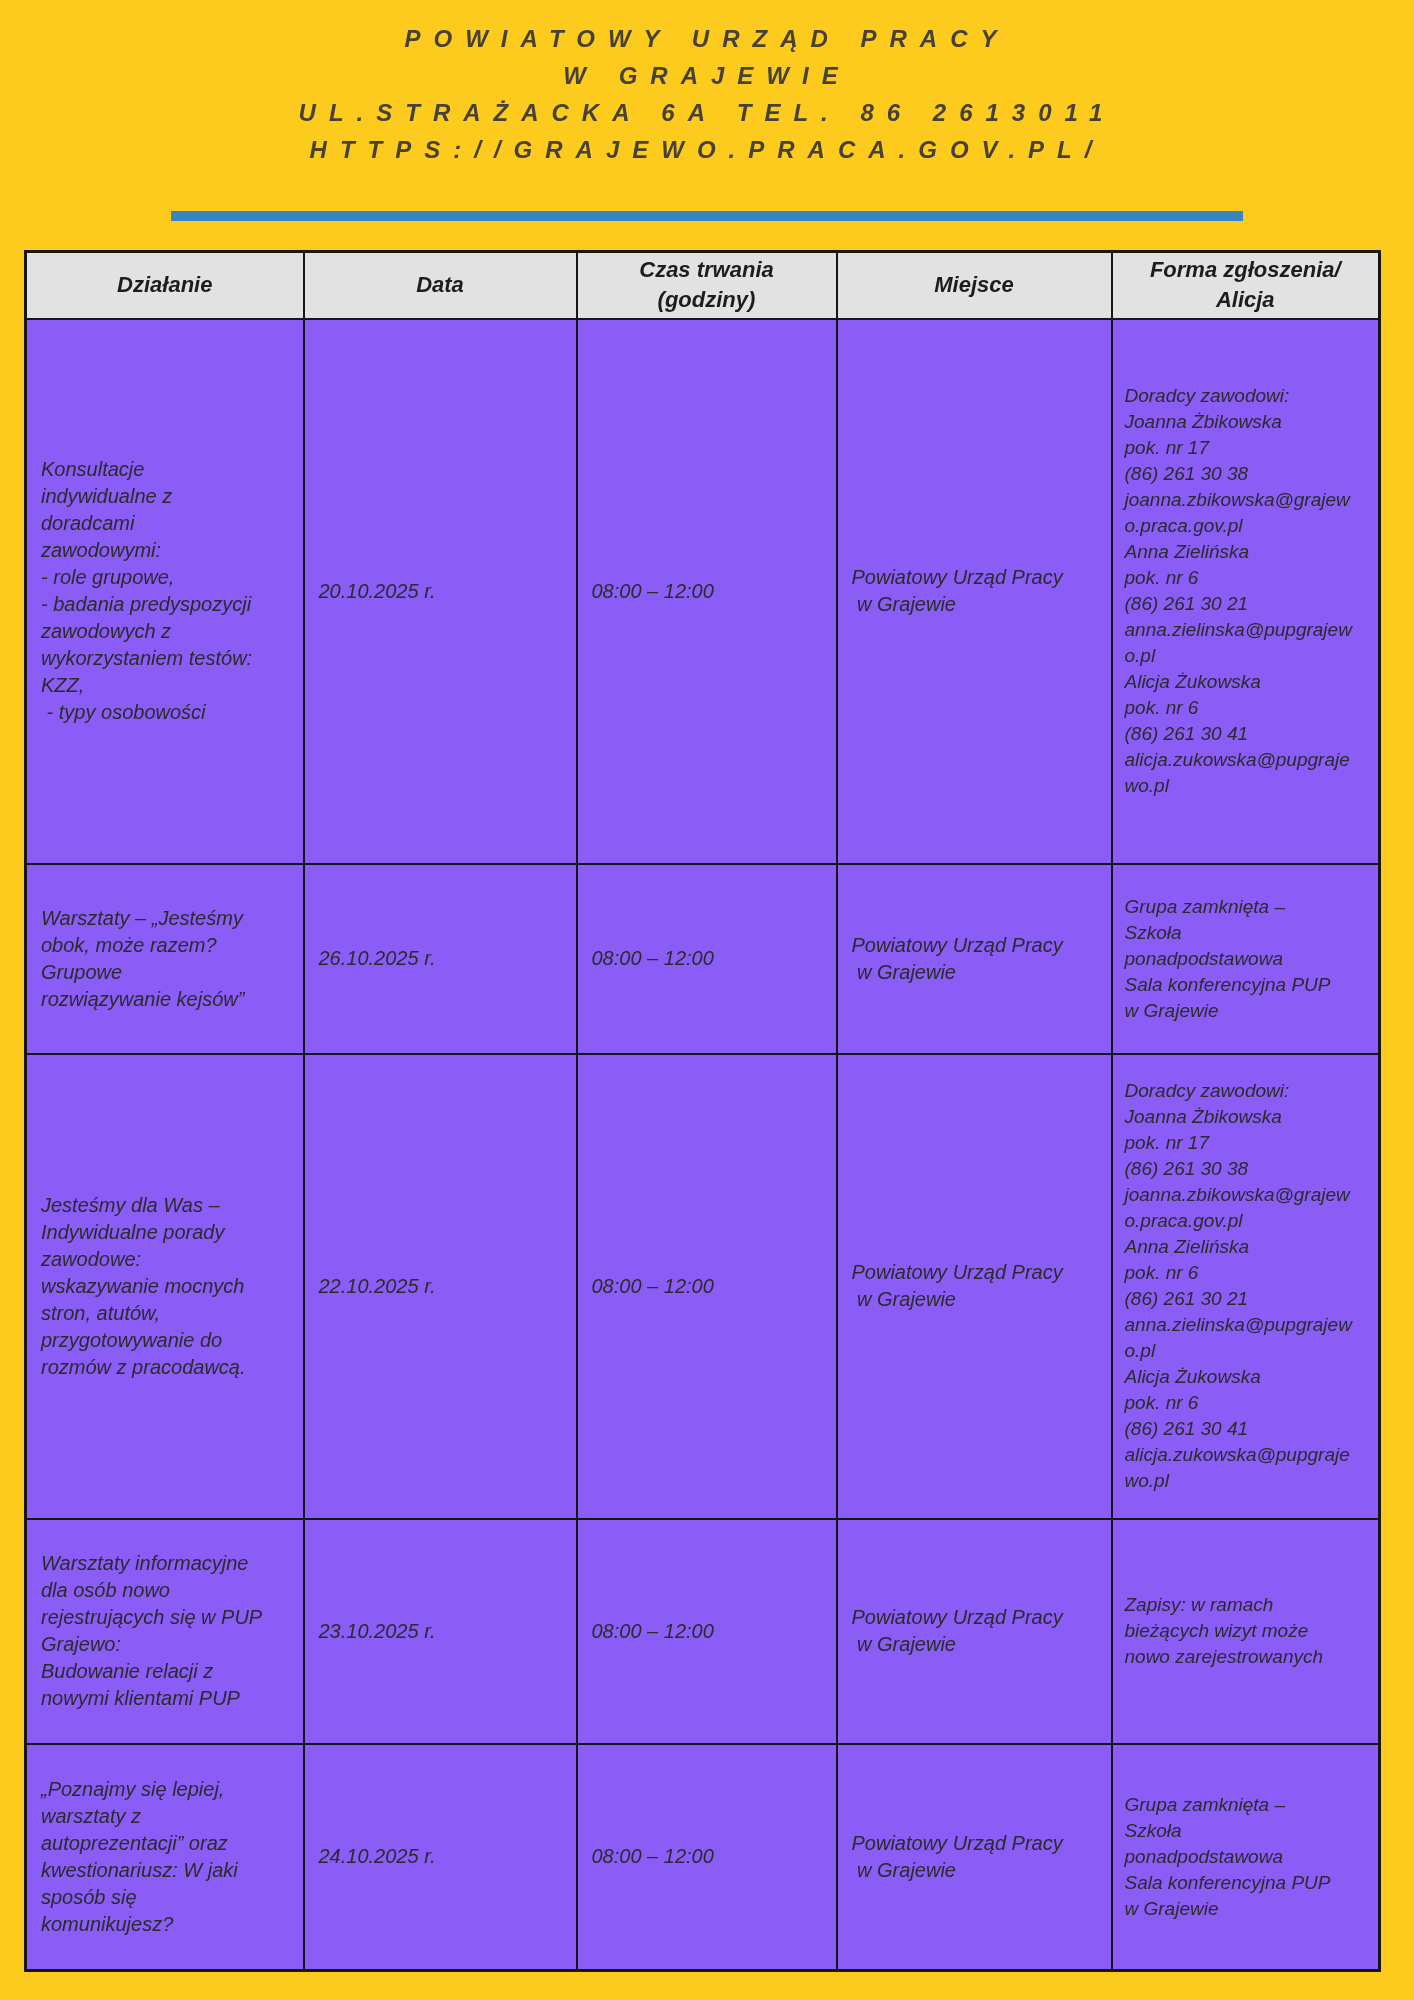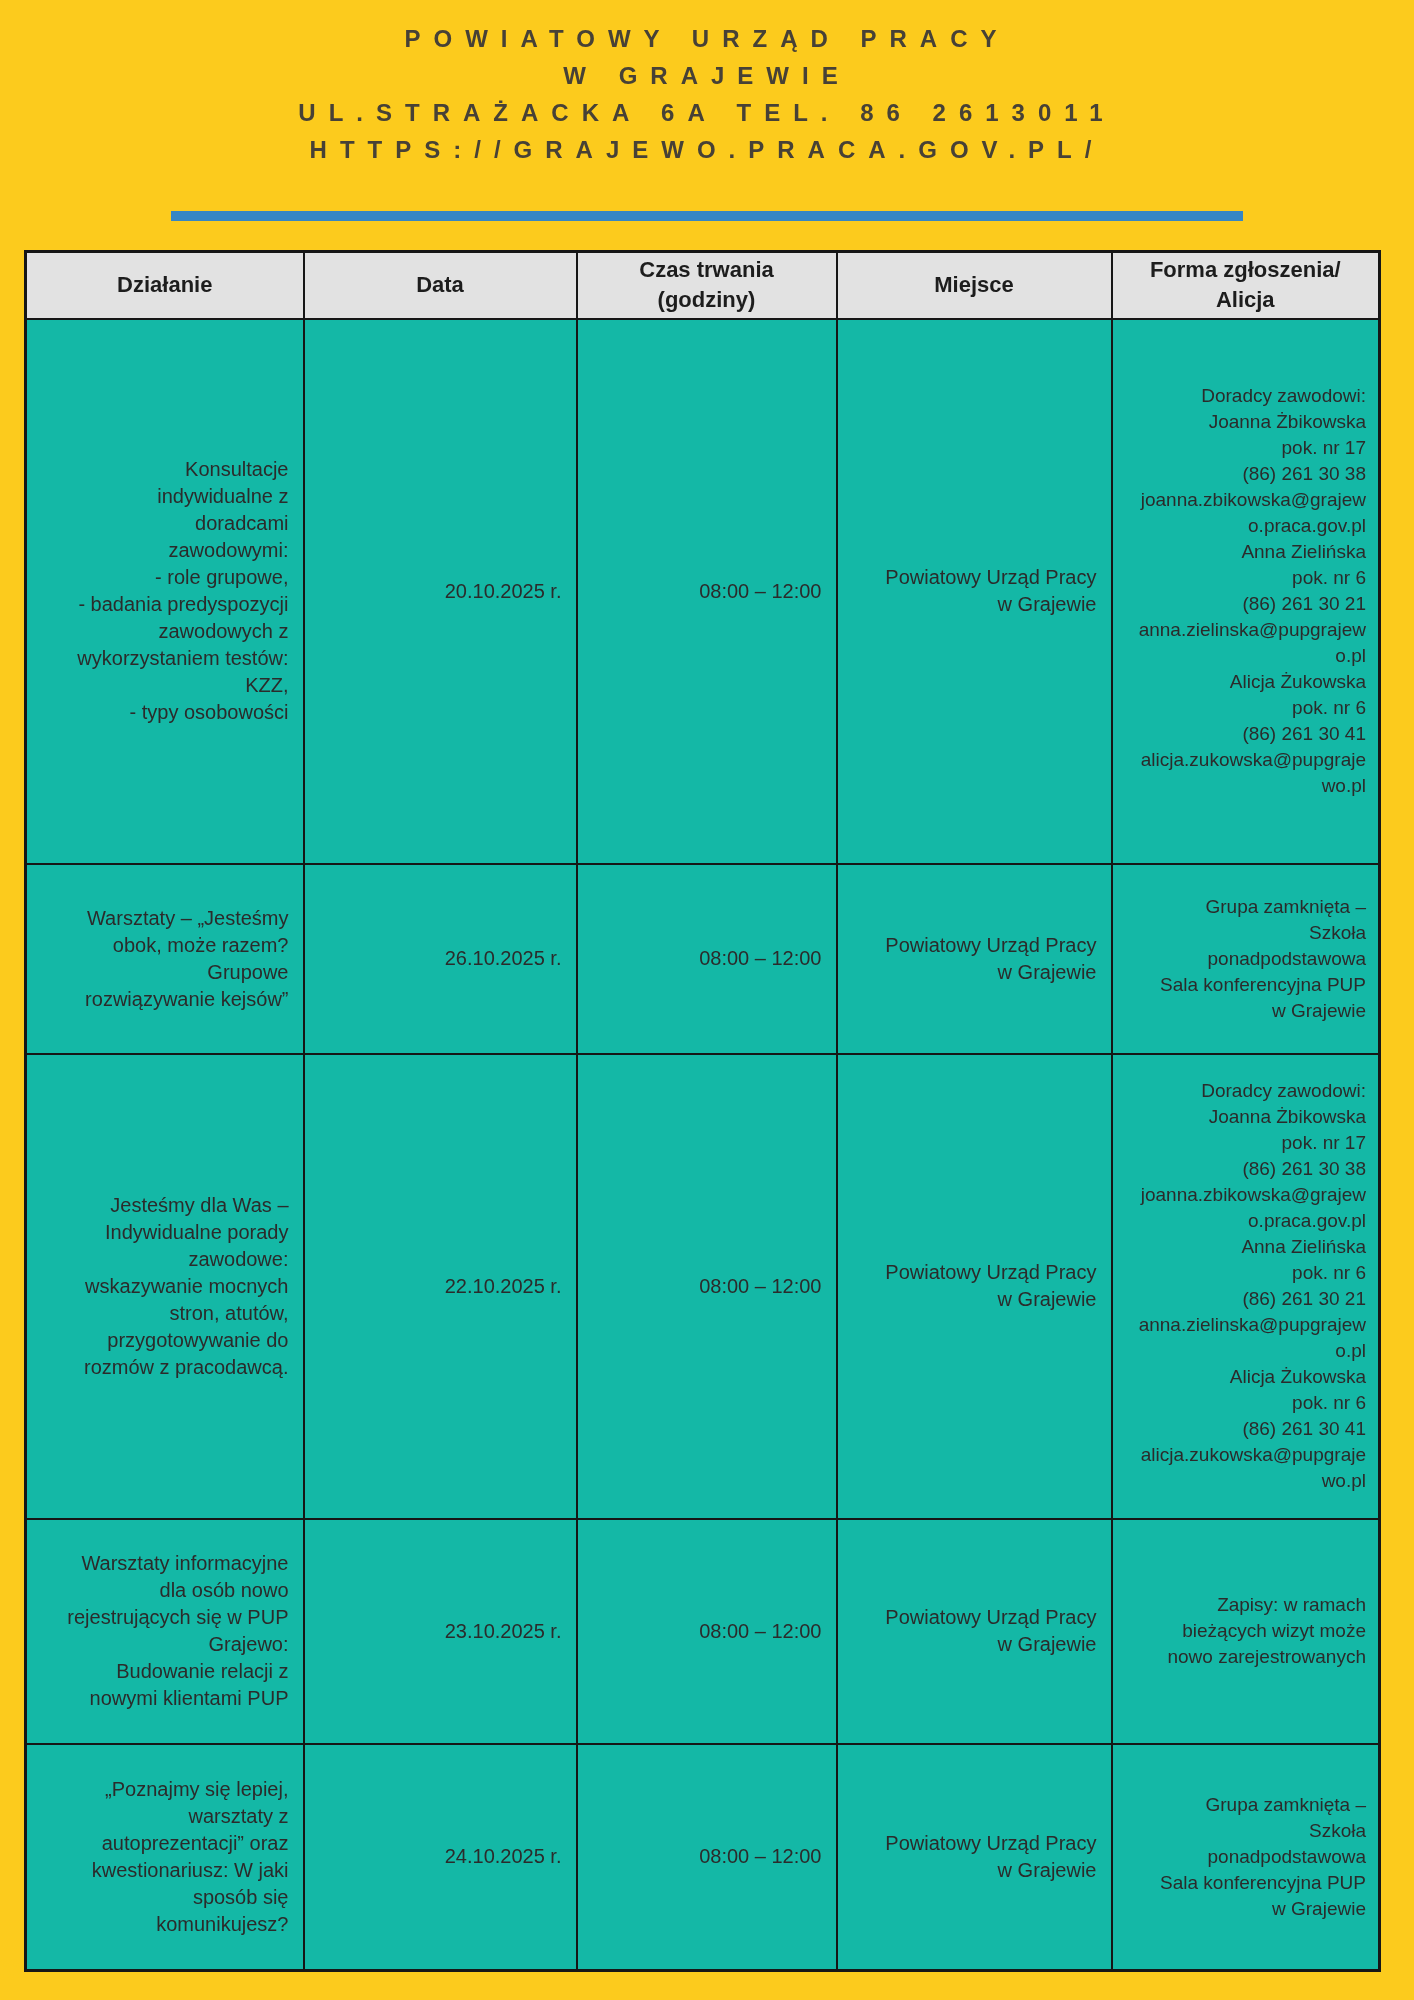--- a/index.html
+++ b/index.html
@@ -11,20 +11,21 @@
     height: 2000px;
     background: #FCCB1D;
     font-family: "Liberation Sans", "DejaVu Sans", sans-serif;
   }
   .page {
     position: relative;
     width: 1414px;
     height: 2000px;
     overflow: hidden;
     background: #FCCB1D;
+    font-style: italic;
   }
   .header-block {
     position: absolute;
     top: 20px;
     left: 0;
     width: 100%;
     text-align: center;
   }
   .header-line {
     font-weight: 700;
@@ -60,26 +61,26 @@
     color: #1d1d1d;
     font-size: 22px;
     font-weight: 700;
     line-height: 30px;
     text-align: center;
     vertical-align: middle;
     white-space: pre-wrap;
     padding: 0 6px;
   }
   .schedule-table td {
-    background: #14b8a6;
+    background: #8b5cf6;
     color: #2b2b2b;
     font-size: 20px;
     line-height: 27px;
     vertical-align: middle;
-    text-align: right;
+    text-align: left;
     white-space: pre-wrap;
     padding: 8px 14px;
     overflow: hidden;
   }
   .schedule-table td.contact-cell {
     font-size: 19px;
     line-height: 26px;
     padding: 10px 12px;
   }
   

